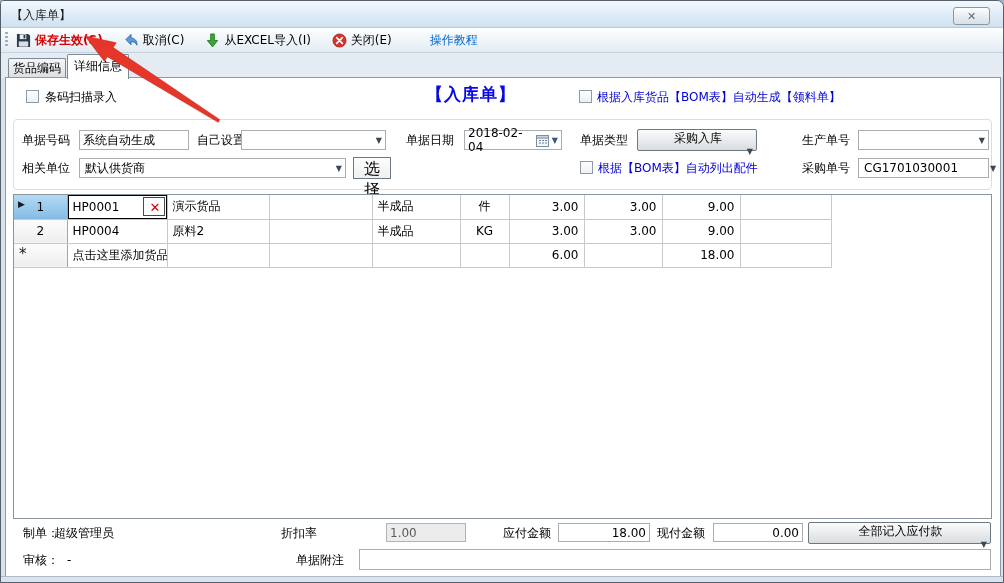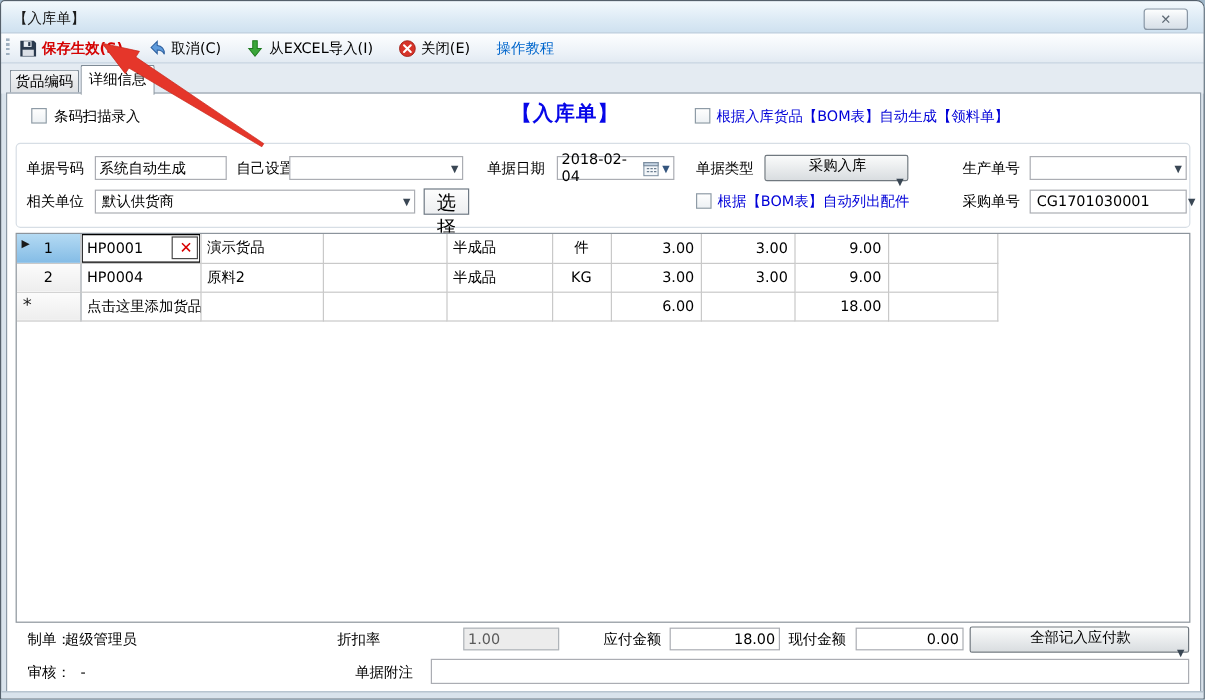--- a/index.html
+++ b/index.html
@@ -16,21 +16,21 @@
   
   .toolbar{position:absolute;left:0;top:27px;right:0;height:25px;
            background:linear-gradient(#FDFEFF,#EBF1F7 70%,#E2EAF2);border-bottom:1px solid #C6D3DF;
            display:flex;align-items:center;padding-left:12px;}
   .gripper{position:absolute;left:4px;top:4px;bottom:4px;width:3px;
            background:repeating-linear-gradient(#9FB0C0 0 2px,transparent 2px 4px);}
   .tb-item{display:flex;align-items:center;gap:4px;margin-right:15px;background:none;border:0;padding:2px 3px;font-size:12px;cursor:default;}
   .tb-item .ico{width:15px;height:15px;display:inline-block;}
   .tb-label{white-space:nowrap;}
   .tb-label.red{color:#D40000;font-weight:bold;}
-  .tutorial{color:#0066CC;margin-left:4px;white-space:nowrap;}
+  .tutorial{color:#0066CC;margin-left:20px;white-space:nowrap;}
   
   .tabstrip{position:absolute;left:0;top:52px;right:0;height:25px;background:#E4EBF2;}
   .tab{position:absolute;border:1px solid #7E8A95;border-bottom:none;text-align:center;font-size:12px;
        border-radius:2px 2px 0 0;cursor:default;}
   .tab.inactive{left:7px;top:5px;width:58px;height:20px;line-height:19px;background:linear-gradient(#F5F6F7,#DCDFE2);}
   .tab.active{left:66px;top:1px;width:62px;height:25px;line-height:22px;background:#FFFFFF;z-index:11;}
   
   .content{position:absolute;left:4px;top:76px;width:996px;height:501px;background:#FFFFFF;border:1px solid #8D9AA7;}
   .lbl{position:absolute;line-height:20px;white-space:nowrap;}
   .blue{color:#0000D8;}

